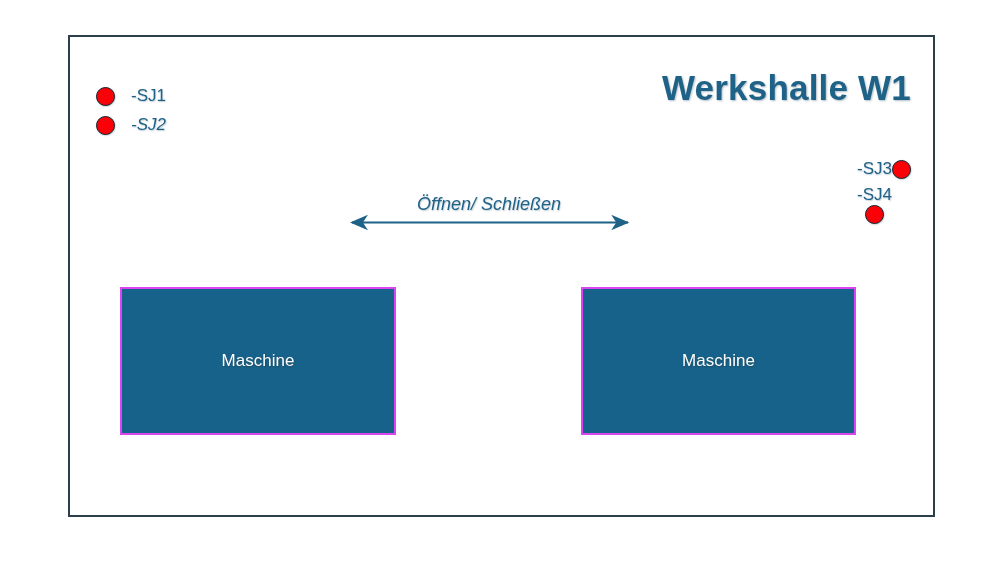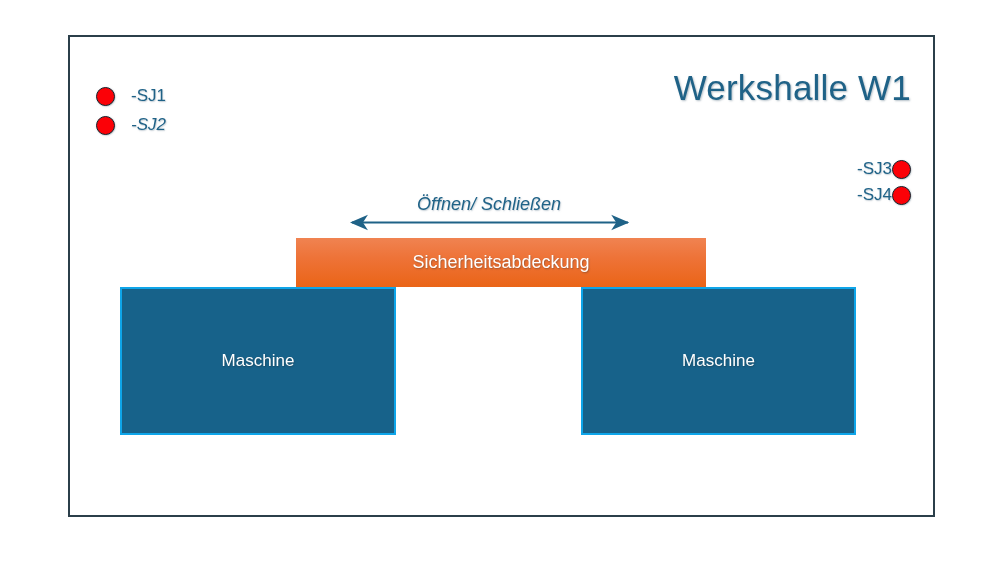--- a/index.html
+++ b/index.html
@@ -34,21 +34,21 @@
     background: #ffffff;
     box-sizing: border-box;
   }
 
   
   .hall-title {
     position: absolute;
     right: 94px;
     top: 68px;
     font-size: 35px;
-    font-weight: 400;
+    font-weight: 700;
     color: #1f6287;
     letter-spacing: 0.2px;
     white-space: nowrap;
     text-shadow: 1px 1px 2px rgba(120,140,155,0.55);
     margin-left: 12px;
   }
 
   
   .sensor-row {
     position: absolute;
@@ -73,21 +73,21 @@
     font-size: 17px;
     color: #1f6287;
     text-shadow: 0.7px 0.7px 1.3px rgba(130,150,165,0.5);
   }
   .sensor-row.left .sensor-label  { margin-left: 16px; }
   .sensor-row.right .sensor-label { margin-right: 0; }
 
   #sensor-sj1 { left: 96px;  top: 86px;  }
   #sensor-sj2 { left: 96px;  top: 115px; font-style: italic; }
   #sensor-sj3 { left: 857px; top: 159px; }
-  #sensor-sj4 { left: 857px; top: 185px; }
+  #sensor-sj4 { left: 857px; top: 185px; flex-direction: column; }
 
   
   .arrow-label {
     position: absolute;
     left: 346px;
     top: 194px;
     width: 286px;
     text-align: center;
     font-size: 18px;
     color: #1f6287;
@@ -119,21 +119,21 @@
     font-size: 18px;
     color: #ffffff;
     white-space: nowrap;
     text-shadow: 0.7px 0.7px 1.6px rgba(60,60,60,0.45);
   }
 
   
   .machine {
     position: absolute;
     background: #17628a;
-    border: 2px solid #0ea5e9;
+    border: 2px solid #d946ef;
     box-sizing: border-box;
     display: flex;
     align-items: center;
     justify-content: center;
     z-index: 2;
   }
   .machine-label {
     font-size: 17px;
     color: #ffffff;
     white-space: nowrap;
@@ -186,23 +186,20 @@
       <marker id="arrow-end" markerWidth="9" markerHeight="9" refX="8" refY="4.5" orient="auto" markerUnits="strokeWidth">
         <path d="M0,0.8 L8.6,4.5 L0,8.2 L2.4,4.5 Z" fill="#1f6287"></path>
       </marker>
       <marker id="arrow-start" markerWidth="9" markerHeight="9" refX="1" refY="4.5" orient="auto" markerUnits="strokeWidth">
         <path d="M8.6,0.8 L0,4.5 L8.6,8.2 L6.2,4.5 Z" fill="#1f6287"></path>
       </marker>
     </defs>
     <line x1="12" y1="12.5" x2="288" y2="12.5" stroke="#1f6287" stroke-width="2.1" marker-start="url(#arrow-start)" marker-end="url(#arrow-end)"></line>
   </svg>
 
-  <div class="safety-cover">
-    <span class="safety-cover-label">Sicherheitsabdeckung</span>
-  </div>
 
   <div class="machine" id="machine-left">
     <span class="machine-label">Maschine</span>
   </div>
   <div class="machine" id="machine-right">
     <span class="machine-label">Maschine</span>
   </div>
 
 </div>
 

